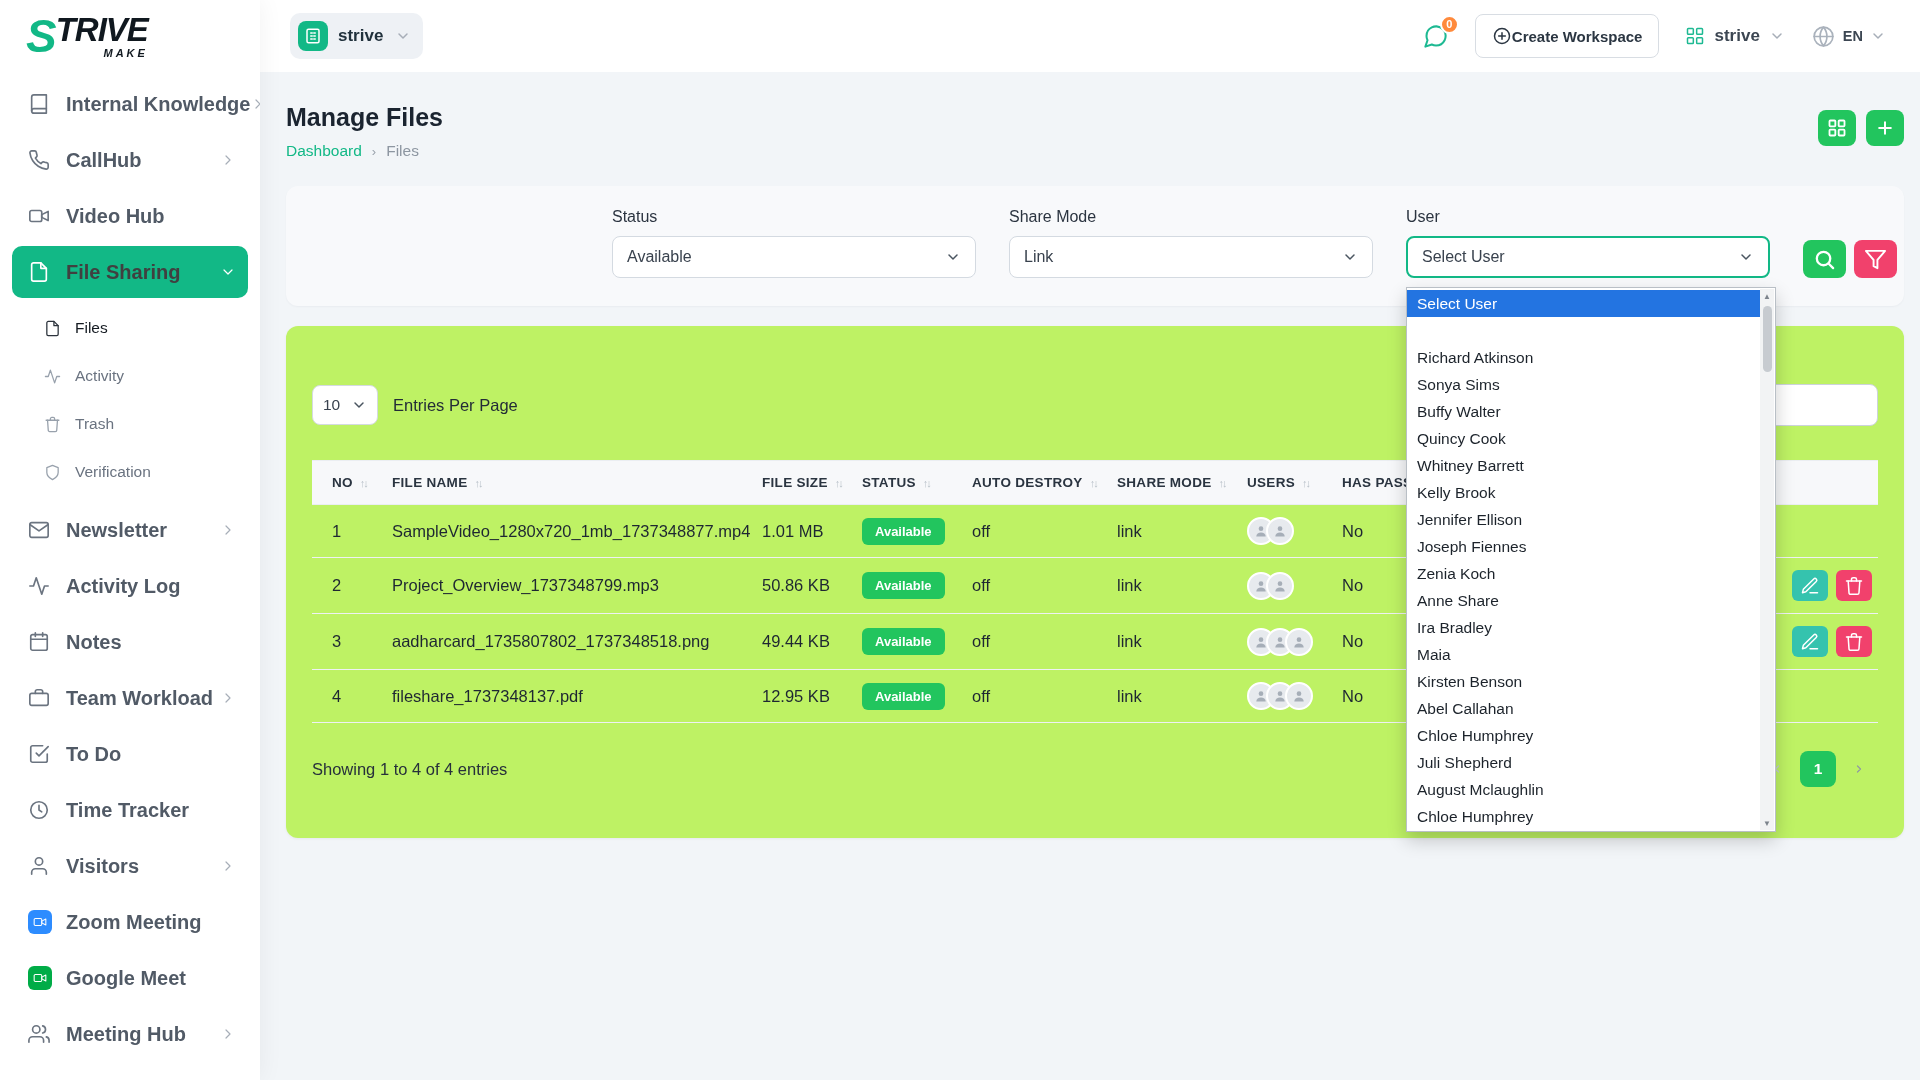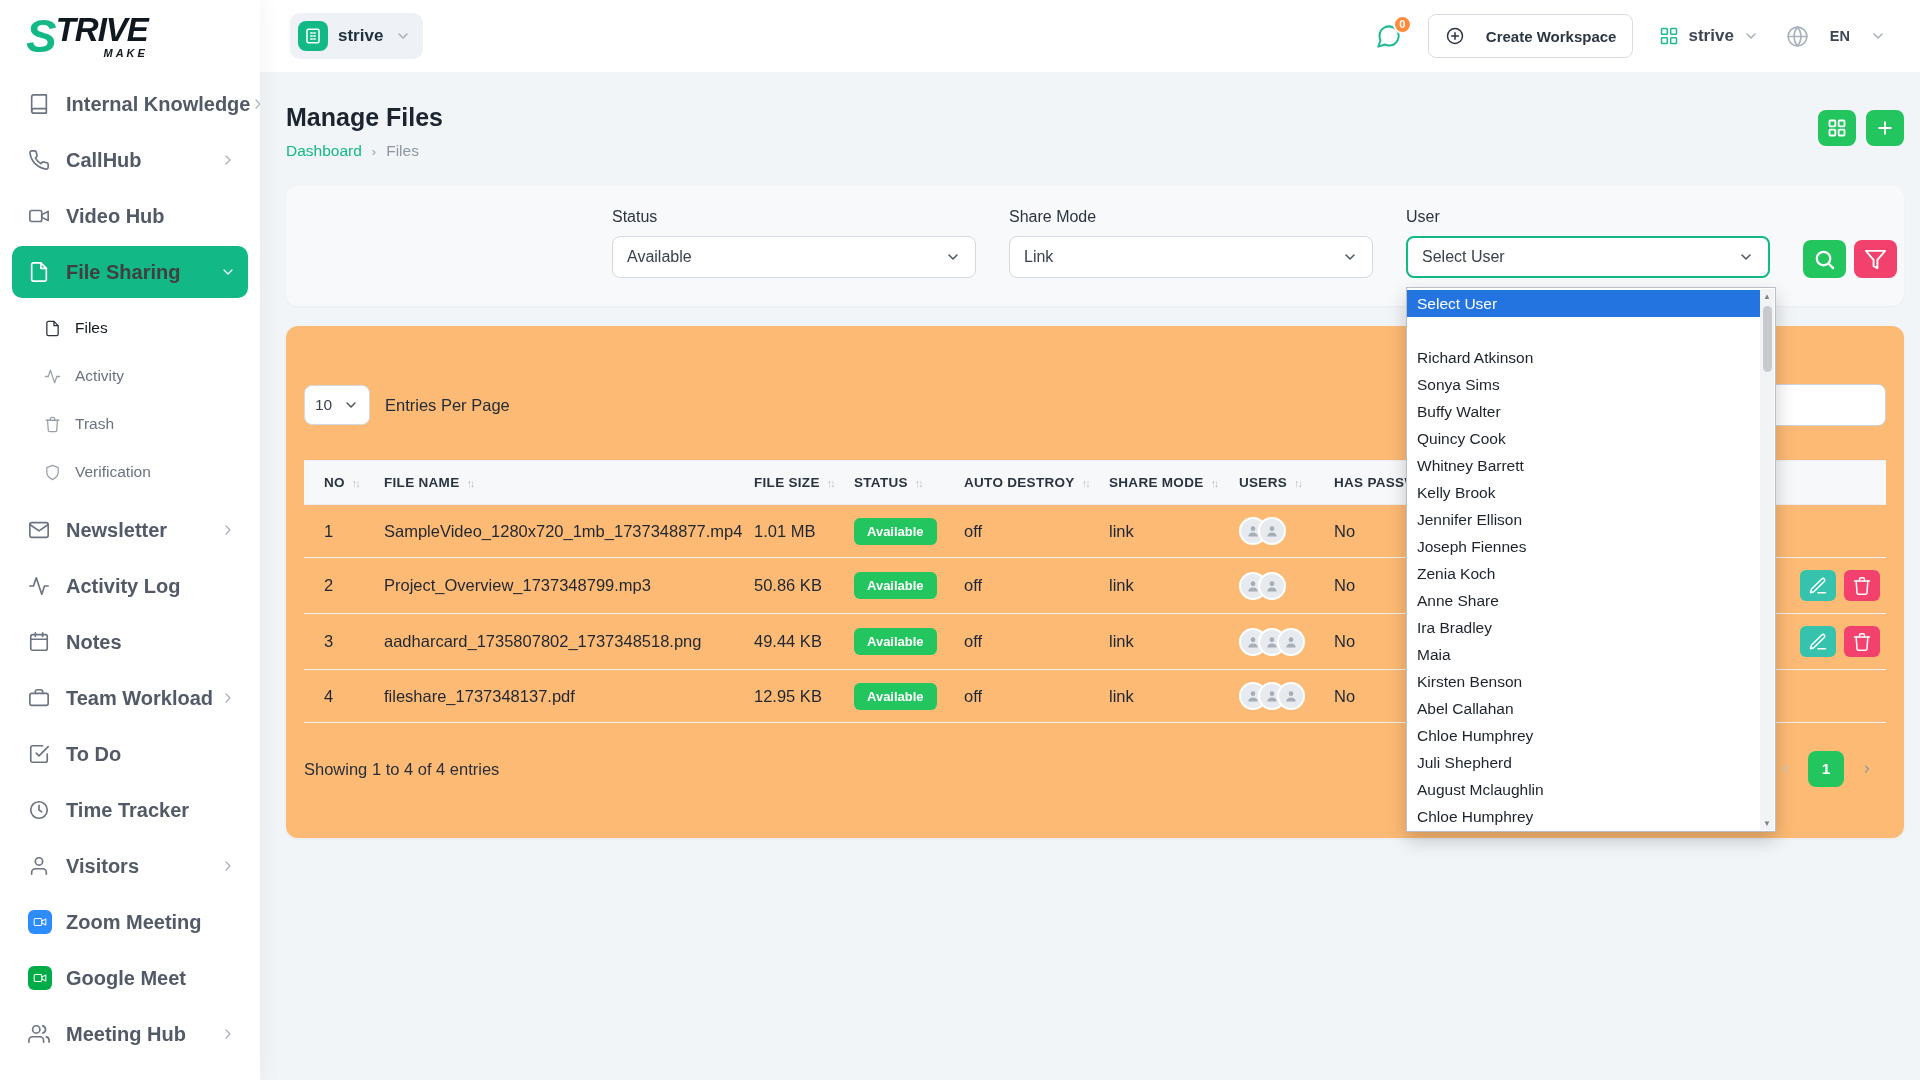--- a/index.html
+++ b/index.html
@@ -40,25 +40,25 @@
 
   
   .topbar{position:absolute;left:260px;top:0;right:0;height:72px;background:#fff;display:flex;align-items:center;padding:0 34px 0 30px;z-index:5;}
   .ws-pill{display:flex;align-items:center;gap:10px;background:#eef1f5;border-radius:10px;height:46px;padding:0 12px 0 8px;cursor:pointer;}
   .ws-ic{width:30px;height:30px;border-radius:8px;background:var(--primary);color:#fff;display:flex;align-items:center;justify-content:center;padding:6px;}
   .ws-label{font-size:17px;font-weight:700;color:#21313c;}
   .ws-pill .chev{margin-left:2px;}
   .tr-group{margin-left:auto;display:flex;align-items:center;gap:26px;}
   .chat-wrap{position:relative;width:27px;height:27px;color:#1db992;cursor:pointer;}
   .chat-badge{position:absolute;top:-8px;right:-10px;min-width:19px;height:19px;border-radius:10px;background:var(--orange);color:#fff;font-size:11px;font-weight:700;display:flex;align-items:center;justify-content:center;border:2px solid #fff;}
-  .btn-outline{display:flex;align-items:center;gap:21px;height:44px;padding:0 16px;border:1px solid #d8dde3;border-radius:8px;background:#fff;font-size:15px;font-weight:600;color:#2b3642;cursor:pointer;}
+  .btn-outline{display:flex;align-items:center;gap:0;height:44px;padding:0 16px;border:1px solid #d8dde3;border-radius:8px;background:#fff;font-size:15px;font-weight:600;color:#2b3642;cursor:pointer;}
   .btn-outline .ic{width:20px;height:20px;color:#2b3642;}
   .org-sel{display:flex;gap:9px;align-items:center;color:#3c4652;font-size:17px;font-weight:600;cursor:pointer;}
   .org-sel .ic{width:20px;height:20px;color:#1db992;}
-  .lang-sel{display:flex;gap:20px;align-items:center;color:#3c4652;font-size:14.5px;font-weight:700;cursor:pointer;}
+  .lang-sel{display:flex;gap:7px;align-items:center;color:#3c4652;font-size:14.5px;font-weight:700;cursor:pointer;}
   .lang-sel .ic{width:25px;height:25px;color:#aab2bc;}
 
   
   .main{position:absolute;left:260px;top:72px;right:0;bottom:0;padding:30px 16px 0 26px;}
   .title-row{display:flex;align-items:flex-start;}
   .page-title{font-size:25px;font-weight:700;color:#1b2430;line-height:30px;}
   .breadcrumb{margin-top:10px;font-size:15.5px;display:flex;gap:10px;align-items:center;}
   .bc-link{color:var(--primary);cursor:pointer;}
   .bc-sep{color:#9aa3ad;font-size:13px;}
   .bc-cur{color:#8d96a1;}
@@ -73,21 +73,21 @@
   .flabel{font-size:16px;color:#2b3440;margin-bottom:10px;font-weight:500;}
   .pselect{height:42px;border:1px solid #d4dae1;border-radius:8px;background:#fff;display:flex;align-items:center;justify-content:space-between;padding:0 14px;font-size:16px;color:#39424e;cursor:pointer;}
   .pselect .chev{width:16px;height:16px;color:#4a5560;margin-left:8px;}
   .pselect.focused{border:2px solid var(--primary);}
   .fbuttons{margin-left:auto;display:flex;gap:8px;margin-top:32px;}
   .fbtn{width:43px;height:38px;border-radius:8px;display:flex;align-items:center;justify-content:center;color:#fff;padding:10px;cursor:pointer;}
   .fbtn.search{background:var(--success);}
   .fbtn.reset{background:var(--pink);}
 
   
-  .table-card{margin-top:20px;background:#fdba74;border-radius:12px;padding:30px 18px 24px;min-height:512px;box-shadow:0 1px 3px rgba(16,24,40,.05);}
+  .table-card{margin-top:20px;background:#bef264;border-radius:12px;padding:30px 26px 24px;min-height:512px;box-shadow:0 1px 3px rgba(16,24,40,.05);}
   .entries-row{display:flex;align-items:center;margin-top:28px;}
   .entries-select{width:66px;height:40px;padding:0 10px;font-size:15.5px;}
   .entries-label{margin-left:15px;font-size:16.5px;color:#232c37;}
   .table-search{margin-left:auto;width:300px;height:42px;border:1px solid #ccd3db;border-radius:8px;padding:0 14px;font-size:16px;color:#333;background:#fff;outline:none;}
   table{width:100%;border-collapse:collapse;margin-top:34px;table-layout:fixed;}
   thead th{background:#f7f8fa;border-top:1px solid #ebeef2;border-bottom:1px solid #ebeef2;font-size:13.5px;font-weight:700;color:#2a3440;text-transform:uppercase;letter-spacing:.3px;text-align:left;padding:14px 10px;white-space:nowrap;overflow:hidden;cursor:pointer;}
   thead th:first-child{padding-left:20px;}
   th .sort{color:#b9c1c9;font-size:11px;margin-left:7px;letter-spacing:-2px;font-weight:400;}
   tbody td{padding:12px 10px;font-size:16.5px;color:#1e2732;border-bottom:1px solid #eef1f4;white-space:nowrap;overflow:hidden;height:53px;vertical-align:middle;}
   tbody td:first-child{padding-left:20px;}

